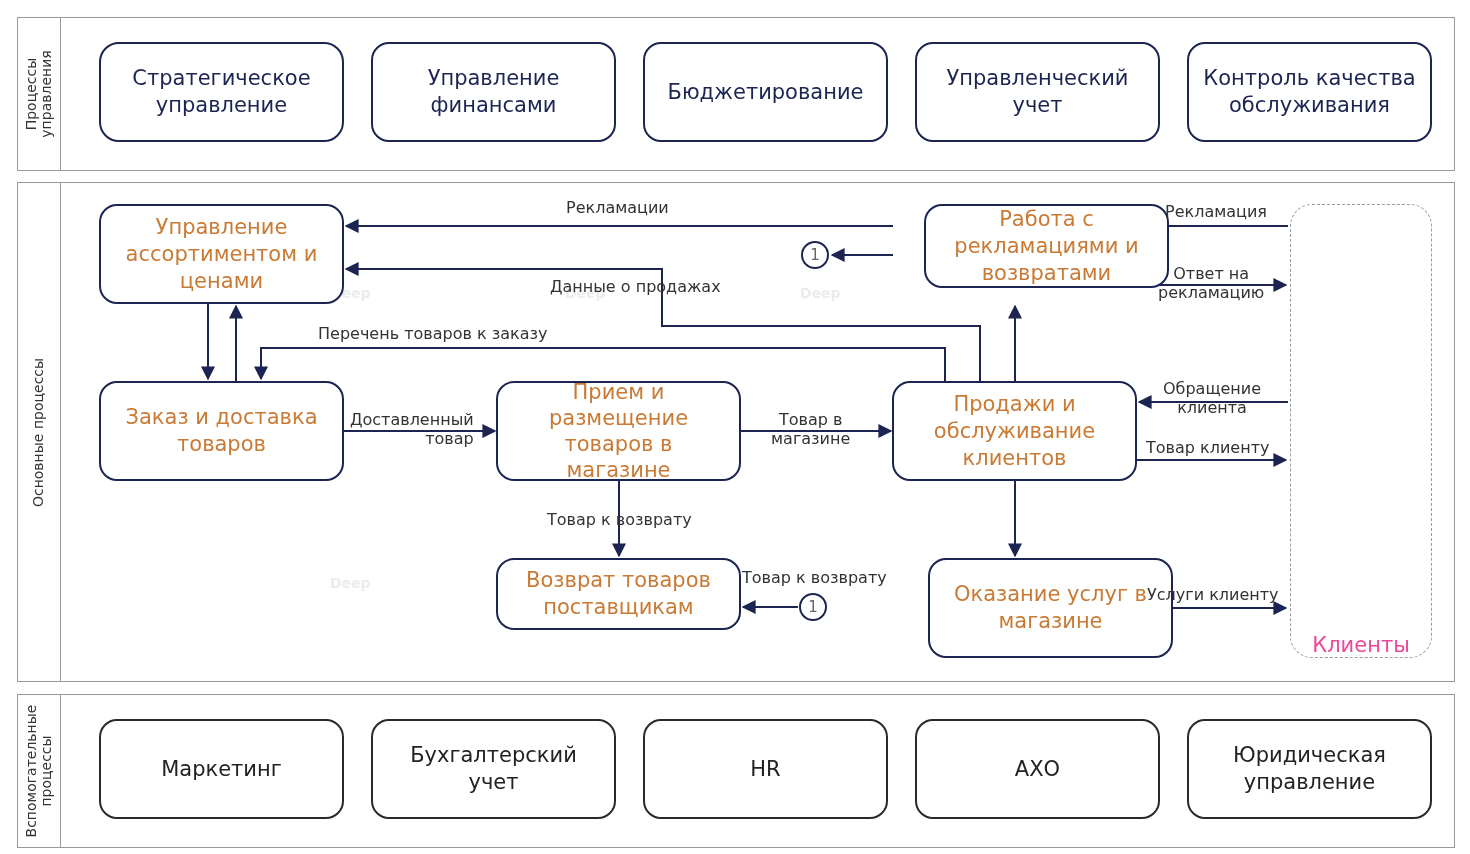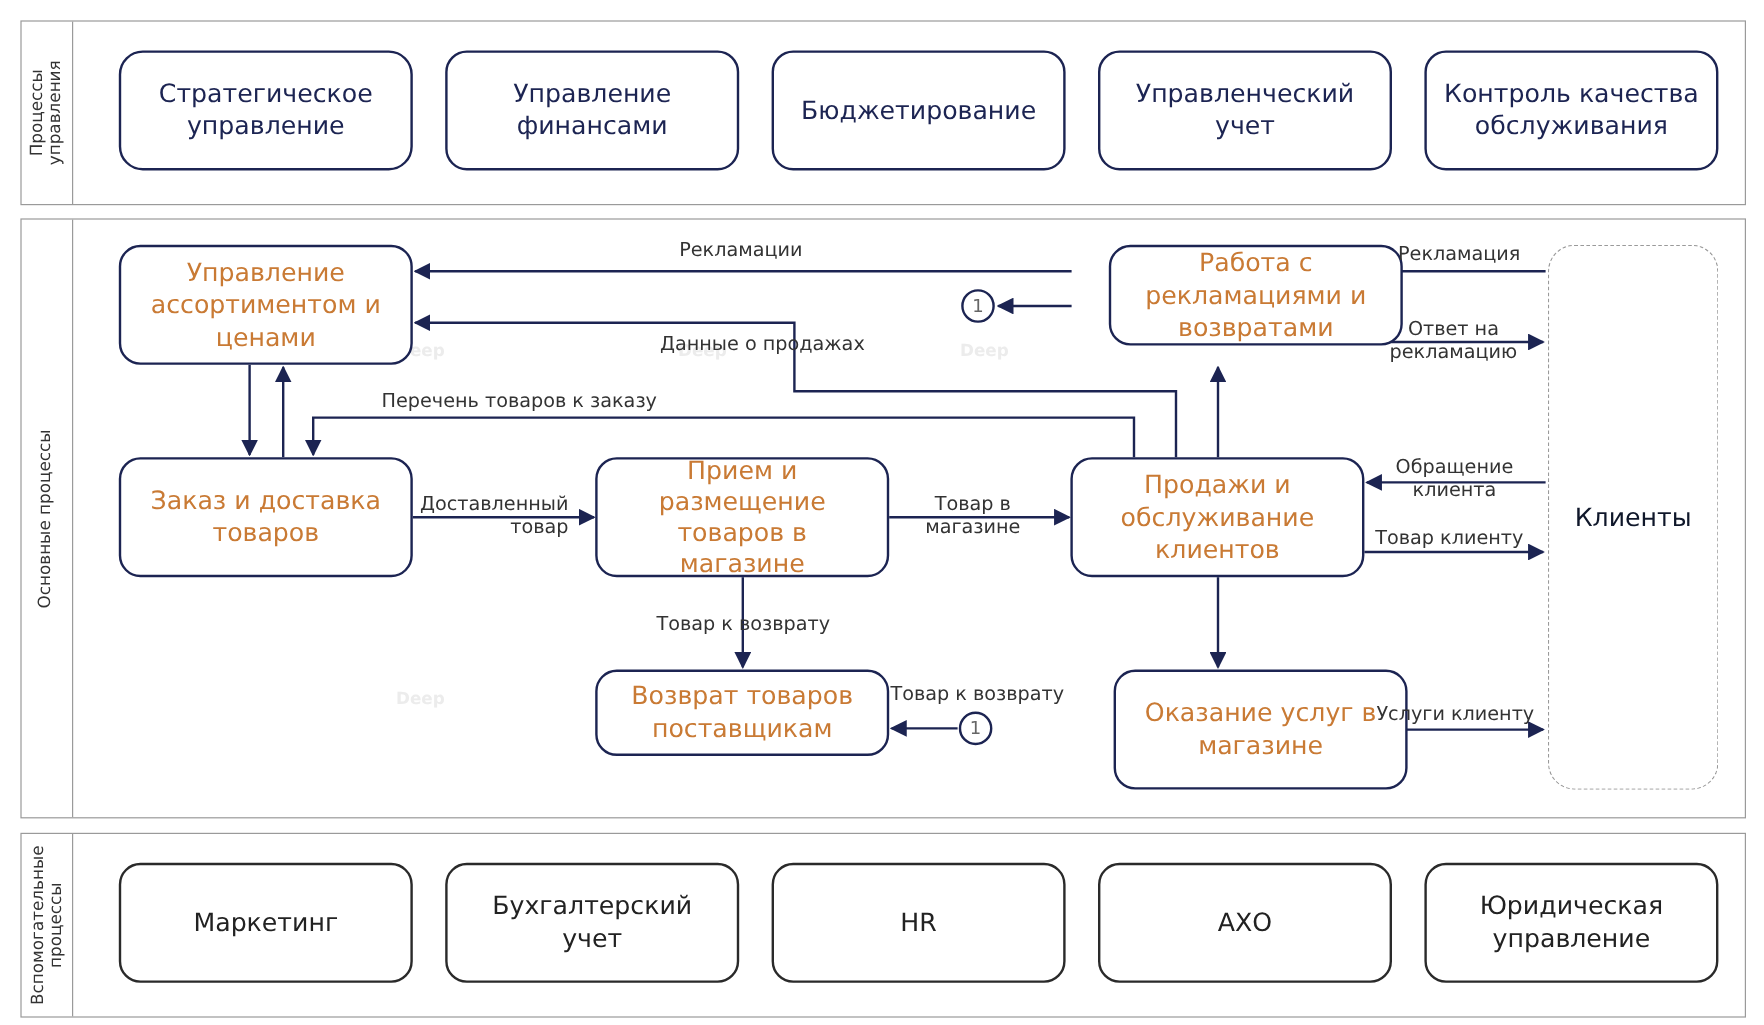--- a/index.html
+++ b/index.html
@@ -11,21 +11,21 @@
   .lane-label span { display: block; transform: rotate(-90deg); white-space: nowrap; text-align: center;
                      font-size: 14px; line-height: 15px; color: #333; }
   .box { position: absolute; box-sizing: border-box; border: 2px solid #1c2452; border-radius: 18px;
          display: flex; align-items: center; justify-content: center; text-align: center;
          font-size: 21px; line-height: 27px; background: #fff; padding: 0 8px; }
   .box.mgmt { color: #1c2452; }
   .box.core { color: #c97a34; }
   .box.aux { color: #222; border-color: #2a2a2a; }
   .box span { white-space: pre-line; }
   .clients { position: absolute; box-sizing: border-box; border: 1.5px dashed #9a9a9a; border-radius: 22px;
-             display: flex; align-items: center; justify-content: center; font-size: 21px; color: #0f172a; background: #fff; }
+             display: flex; align-items: flex-end; justify-content: center; font-size: 21px; color: #ec4899; background: #fff; }
   .lbl { position: absolute; font-size: 16px; line-height: 19px; color: #333; white-space: pre-line; text-align: center; }
   .wm { position: absolute; font-size: 14px; color: #ececec; font-weight: bold; }
   svg#flows { position: absolute; left: 0; top: 0; }
   .node { position: absolute; width: 28px; height: 28px; box-sizing: border-box; border: 2px solid #1c2452;
           border-radius: 50%; background: #fff; display: flex; align-items: center; justify-content: center;
           font-size: 15px; color: #666; }
 </style>
 </head>
 <body>
 

